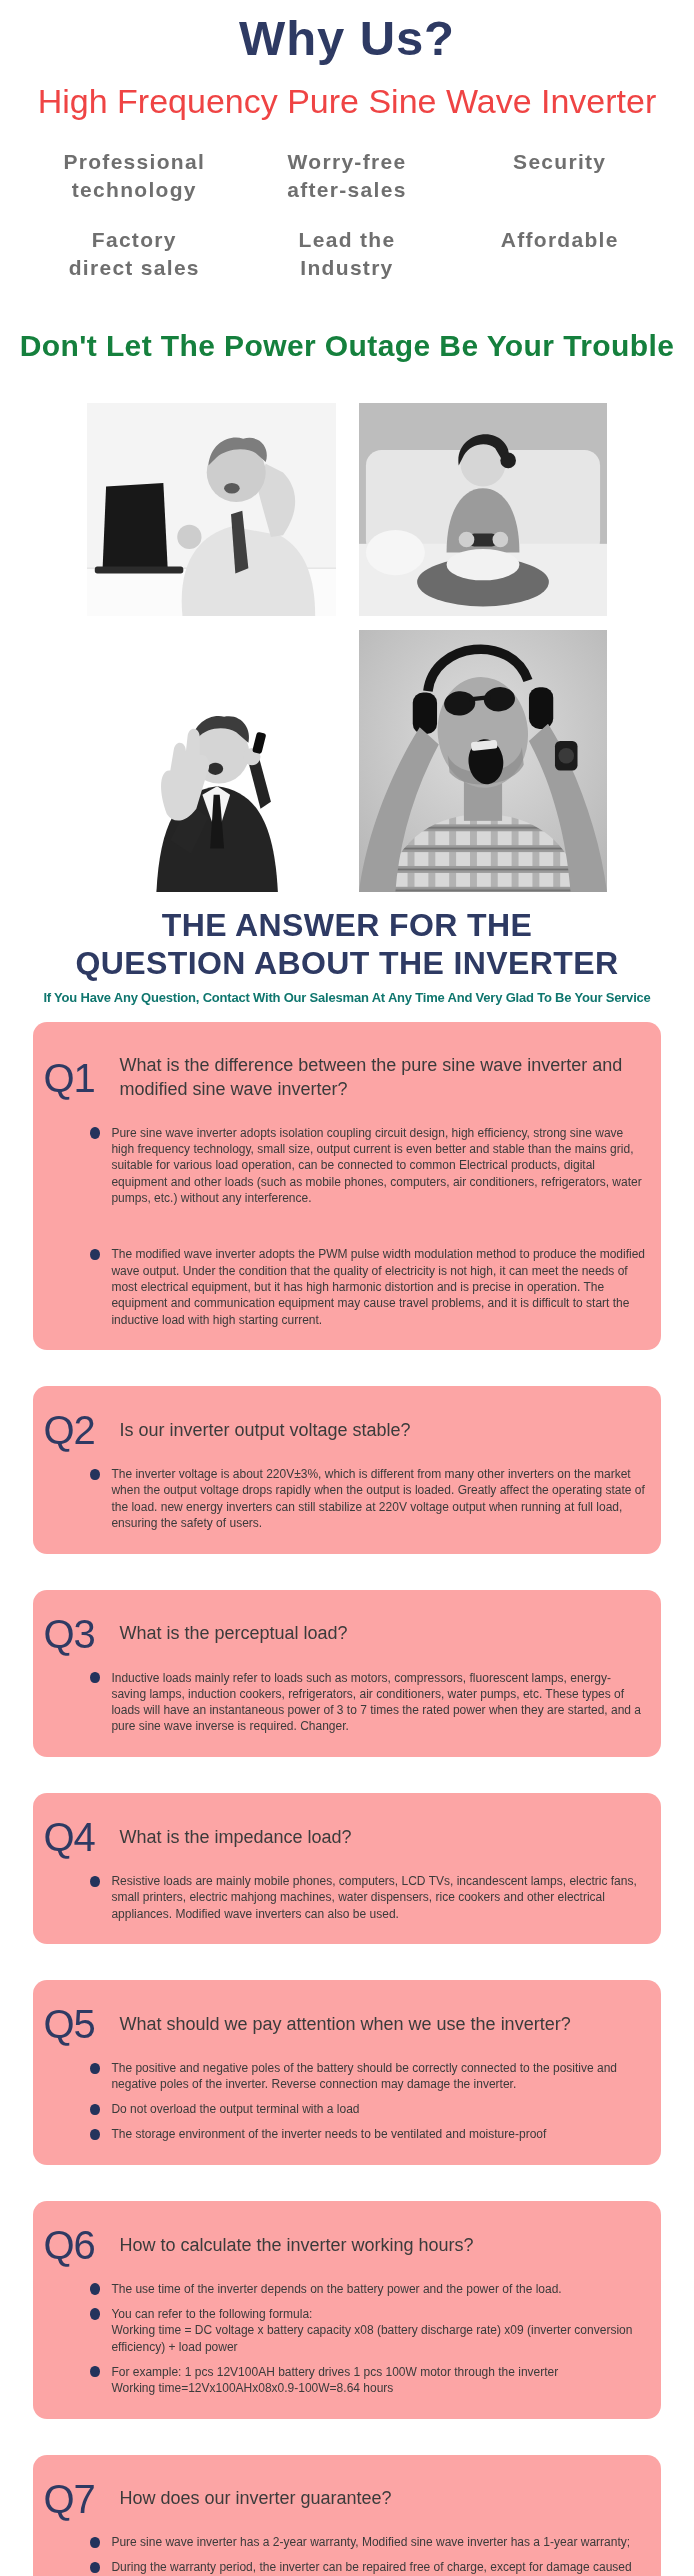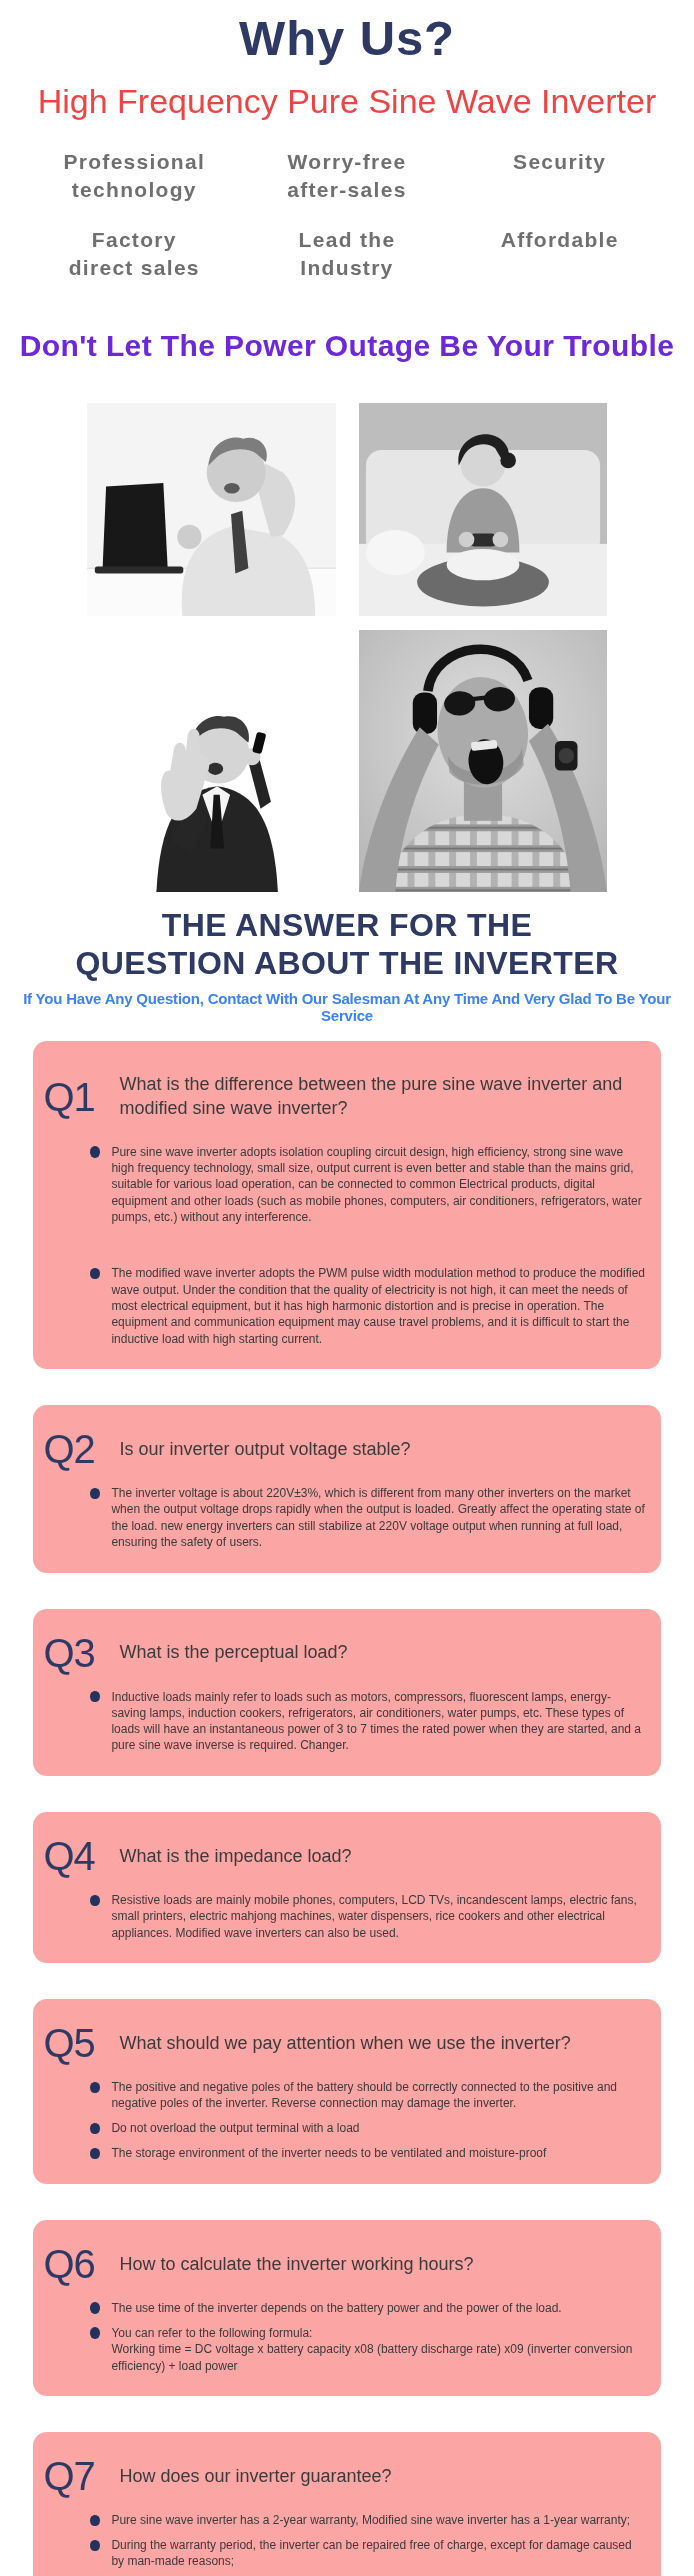--- a/index.html
+++ b/index.html
@@ -7,32 +7,32 @@
   .page{width:694px;overflow:hidden;background:#fff;}
 
   
   .hero-title{margin:8.7px 0 0;text-align:center;font-size:49px;line-height:1.22;font-weight:700;
               color:#2e3a63;letter-spacing:0.9px;}
   .hero-subtitle{margin:13px 0 0;text-align:center;font-size:34px;line-height:1.2;font-weight:400;color:#ef4444;}
   .features{width:633px;margin:26px auto 4px;display:grid;grid-template-columns:1fr 1fr 1fr;
             row-gap:22.6px;column-gap:5.2px;}
   .feature{text-align:center;font-size:21px;font-weight:700;color:#6f6f6f;letter-spacing:1.3px;
            line-height:1.32;white-space:pre-line;}
-  .warning{margin:47px 0 0;text-align:center;font-size:30px;font-weight:700;color:#6d28d9;letter-spacing:0.4px;}
+  .warning{margin:47px 0 0;text-align:center;font-size:30px;font-weight:700;color:#15803d;letter-spacing:0.4px;}
 
   
   .photo-grid{width:521px;margin:40px auto 0;display:grid;grid-template-columns:249px 248px;
               grid-template-rows:213px 262px;column-gap:23.4px;row-gap:14px;}
   .photo{overflow:hidden;background:#eee;}
   .photo svg{display:block;width:100%;height:100%;}
 
   
   .faq-heading{margin:15.6px 0 0;text-align:center;font-size:32px;line-height:1.17;font-weight:700;
                color:#2e3a63;letter-spacing:0.4px;}
-  .faq-sub{margin:7.8px 0 0;text-align:center;font-size:15px;font-weight:700;color:#3b82f6;letter-spacing:-0.2px;}
+  .faq-sub{margin:7.8px 0 0;text-align:center;font-size:13px;font-weight:700;color:#0f766e;letter-spacing:-0.2px;}
 
   .card{margin:0 33px 36px;background:#fca5a5;border-radius:14px;padding:24px 15.6px 22.6px 10.4px;}
   .card.first{margin-top:17.4px;}
   .qrow{display:flex;align-items:center;margin:0 0 15.6px;}
   .qlabel{flex:0 0 68px;font-size:40px;line-height:1;color:#2e3a63;font-weight:400;letter-spacing:-0.9px;}
   .question{margin:8px;font-size:18px;line-height:1.3;font-weight:400;color:#3b3b3b;}
   ul.bullets{margin:0;padding:0 0 0 68px;list-style:none;}
   ul.bullets li{position:relative;margin:0 0 8.7px;font-size:12px;line-height:1.36;color:#3b3b3b;
                 white-space:pre-line;max-width:534px;}
   ul.bullets li:last-child{margin-bottom:0;}
@@ -215,20 +215,22 @@
 
   <section class="card">
     <div class="qrow">
       <div class="qlabel">Q6</div>
       <h3 class="question">How to calculate the inverter working hours?</h3>
     </div>
     <ul class="bullets">
       <li><span class="dot"></span><span>The use time of the inverter depends on the battery power and the power of the load.</span></li>
       <li><span class="dot"></span><span>You can refer to the following formula:
 Working time = DC voltage x battery capacity x08 (battery discharge rate) x09 (inverter conversion efficiency) + load power</span></li>
+      <li><span class="dot"></span><span>For example: 1 pcs 12V100AH battery drives 1 pcs 100W motor through the inverter
+Working time=12Vx100AHx08x0.9-100W=8.64 hours</span></li>
     </ul>
   </section>
 
   <section class="card">
     <div class="qrow">
       <div class="qlabel">Q7</div>
       <h3 class="question">How does our inverter guarantee?</h3>
     </div>
     <ul class="bullets">
       <li><span class="dot"></span><span>Pure sine wave inverter has a 2-year warranty, Modified sine wave inverter has a 1-year warranty;</span></li>

